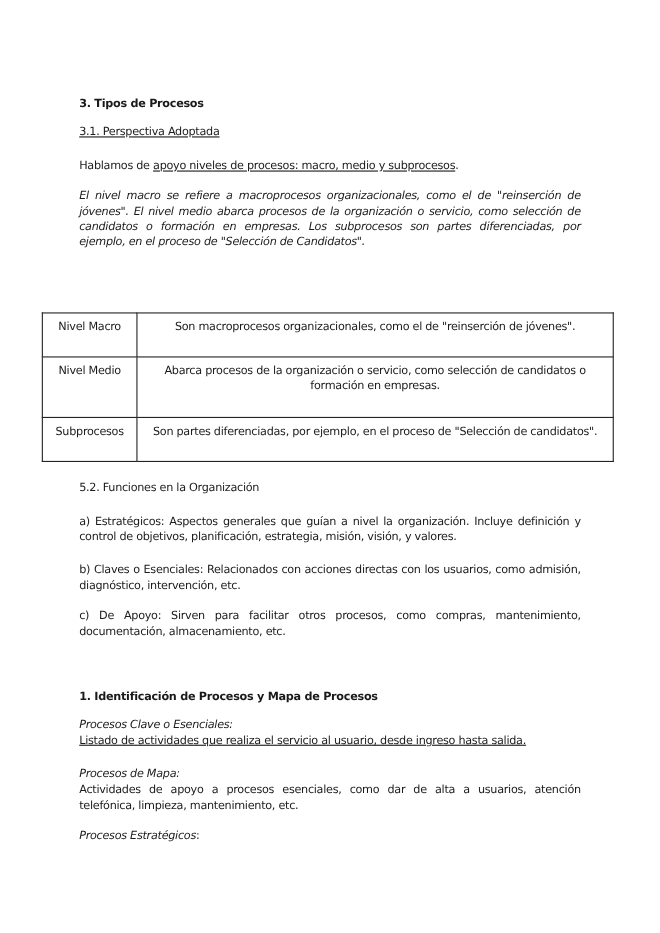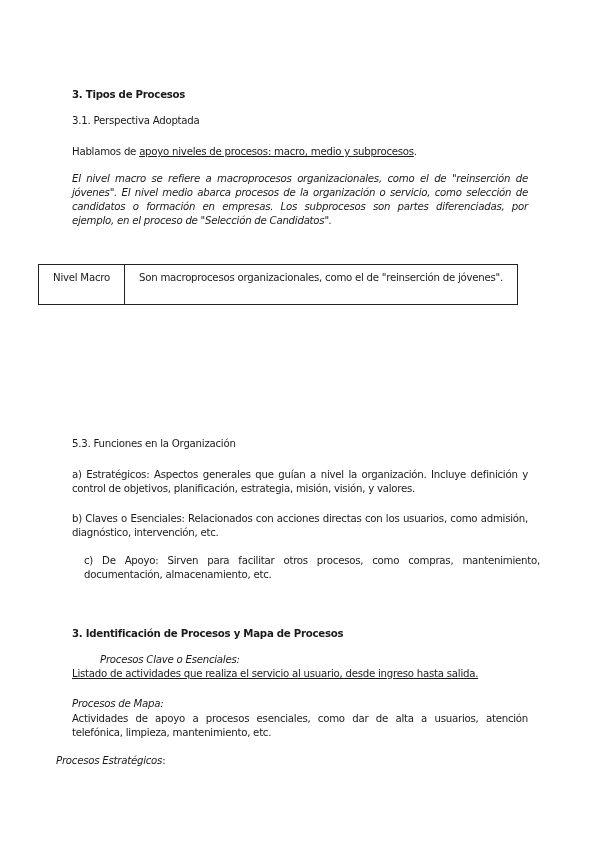--- a/index.html
+++ b/index.html
@@ -4,60 +4,68 @@
 <style>
   html, body { margin: 0; padding: 0; background: #ffffff; }
   body { width: 600px; height: 848px; position: relative; overflow: hidden;
          font-family: "DejaVu Sans", sans-serif; color: #1a1a1a; }
   .abs { position: absolute; }
   .txt { font-size: 10.2px; line-height: 14px; letter-spacing: -0.25px; }
   .just { text-align: justify; }
   .bold { font-weight: bold; }
   .ital { font-style: italic; }
   .u { text-decoration: underline; }
-  table.levels { position: absolute; left: 38px; top: 264px; width: 480px;
+  table.levels { position: absolute; left: 38px; top: 284px; width: 520px;
                  border-collapse: collapse; font-size: 10.2px; letter-spacing: -0.25px; padding-left: 35px; }
   table.levels td { border: 1px solid #222; vertical-align: top; text-align: center;
                     padding: 6px 6px 0 6px; line-height: 14px; }
   table.levels td.c1 { width: 73px; }
   tr.r1 td { height: 33px; }
   tr.r2 td { height: 48px; }
   tr.r3 td { height: 33px; }
 </style>
 </head>
 <body>
 
 <div class="abs txt bold" style="left:72px; top:88px;">3. Tipos de Procesos</div>
 
-<div class="abs txt" style="left:72px; top:114px;">3.1. Perspectiva Adoptada</div>
+<div class="abs txt" style="left:72px; top:114px;text-decoration:underline;">3.1. Perspectiva Adoptada</div>
 
 <div class="abs txt" style="left:72px; top:145px;">
   <span>Hablamos de </span><span class="u">apoyo niveles de procesos: macro, medio y subprocesos</span><span>.</span>
 </div>
 
 <div class="abs txt just" style="left:72px; top:172px; width:456px;font-style:italic;">El nivel macro se refiere a macroprocesos organizacionales, como el de "reinserción de jóvenes". El nivel medio abarca procesos de la organización o servicio, como selección de candidatos o formación en empresas. Los subprocesos son partes diferenciadas, por ejemplo, en el proceso de "Selección de Candidatos".</div>
 
 <table class="levels">
   <tbody>
       <tr class="r1">
     <td class="c1">Nivel Macro</td>
     <td>Son macroprocesos organizacionales, como el de "reinserción de jóvenes".</td>
   </tr>
+  <tr class="r2">
+    <td class="c1">Nivel Medio</td>
+    <td>Abarca procesos de la organización o servicio, como selección de candidatos o formación en empresas.</td>
+  </tr>
+  <tr class="r3">
+    <td class="c1">Subprocesos</td>
+    <td>Son partes diferenciadas, por ejemplo, en el proceso de "Selección de candidatos".</td>
+  </tr>
 </tbody>
   </table>
 
-<div class="abs txt" style="left:72px; top:437px;">5.3. Funciones en la Organización</div>
+<div class="abs txt" style="left:72px; top:437px;">5.2. Funciones en la Organización</div>
 
 <div class="abs txt just" style="left:72px; top:468px; width:456px;">a) Estratégicos: Aspectos generales que guían a nivel la organización. Incluye definición y control de objetivos, planificación, estrategia, misión, visión, y valores.</div>
 <div class="abs txt just" style="left:72px; top:512px; width:456px;">b) Claves o Esenciales: Relacionados con acciones directas con los usuarios, como admisión, diagnóstico, intervención, etc.</div>
-<div class="abs txt just" style="left:72px; top:554px; width:456px;margin-left:12px;">c) De Apoyo: Sirven para facilitar otros procesos, como compras, mantenimiento, documentación, almacenamiento, etc.</div>
+<div class="abs txt just" style="left:72px; top:554px; width:456px;">c) De Apoyo: Sirven para facilitar otros procesos, como compras, mantenimiento, documentación, almacenamiento, etc.</div>
 
-<div class="abs txt bold" style="left:72px; top:627px;">3. Identificación de Procesos y Mapa de Procesos</div>
+<div class="abs txt bold" style="left:72px; top:627px;">1. Identificación de Procesos y Mapa de Procesos</div>
 
-<div class="abs txt ital" style="left:72px; top:653px;margin-left:28px;">Procesos Clave o Esenciales:</div>
+<div class="abs txt ital" style="left:72px; top:653px;">Procesos Clave o Esenciales:</div>
 <div class="abs txt just" style="left:72px; top:667px; width:456px;text-decoration:underline;">Listado de actividades que realiza el servicio al usuario, desde ingreso hasta salida.</div>
 
 <div class="abs txt ital" style="left:72px; top:697px;">Procesos de Mapa:</div>
 <div class="abs txt just" style="left:72px; top:712px; width:456px;">Actividades de apoyo a procesos esenciales, como dar de alta a usuarios, atención telefónica, limpieza, mantenimiento, etc.</div>
 
-<div class="abs txt" style="left:56px; top:754px;">
+<div class="abs txt" style="left:72px; top:754px;">
   <span class="ital">Procesos Estratégicos</span><span>:</span>
 </div>
 
 </body></html>

